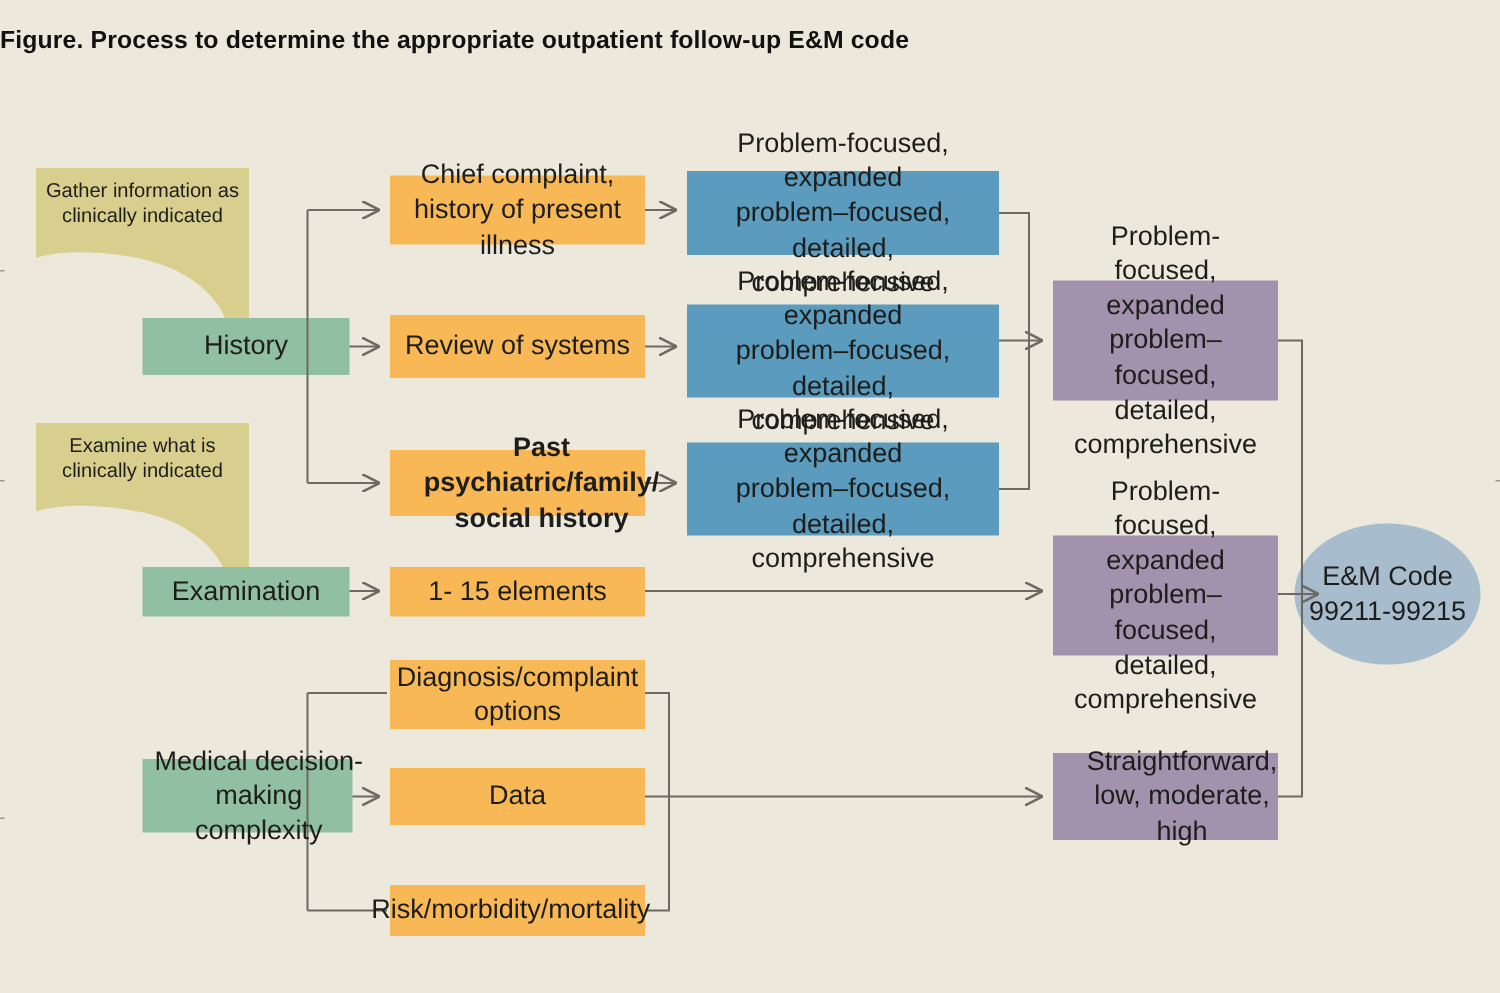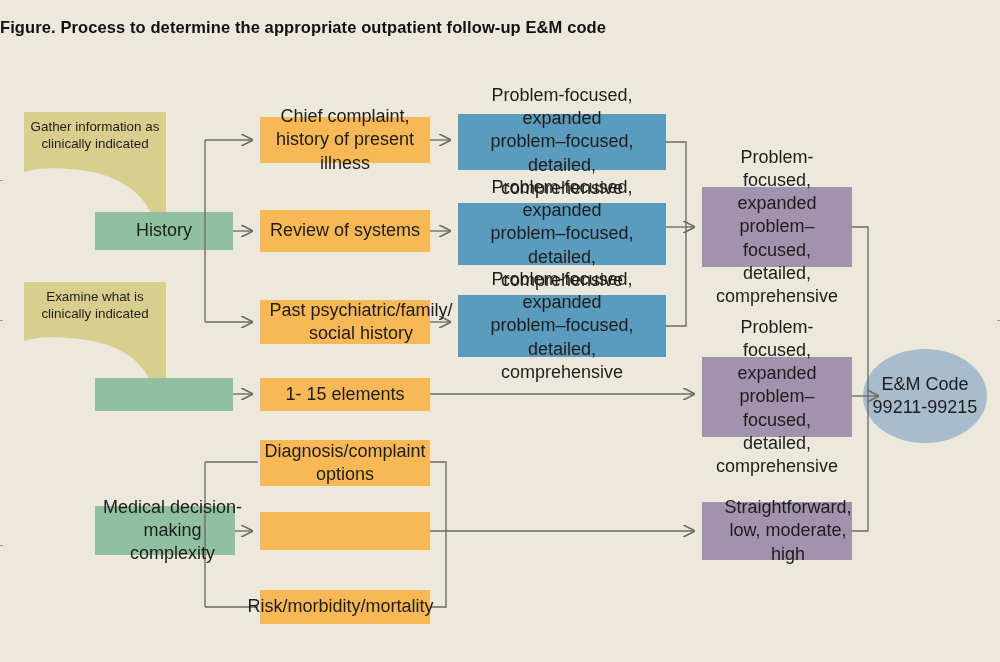--- a/index.html
+++ b/index.html
@@ -131,50 +131,56 @@
 
   <div class="callout-text" style="left:24px;top:288px;width:142px;">
     <span>Examine what</span>
     <span>is clinically</span>
     <span>indicated</span>
   </div>
 
   <div class="node" style="left:95px;top:212px;width:138px;height:38px;">
     <span>History</span>
   </div>
+  <div class="node" style="left:95px;top:378px;width:138px;height:33px;">
+    <span>Examination</span>
+  </div>
   <div class="node" style="left:95px;top:506px;width:155px;height:49px;">
     <div>
       <span>Medical decision-</span>
       <span>making complexity</span>
     </div>
   </div>
 
   <div class="node" style="left:260px;top:117px;width:170px;height:46px;">
     <div>
       <span>Chief complaint,</span>
       <span>history of present illness</span>
     </div>
   </div>
   <div class="node" style="left:260px;top:210px;width:170px;height:42px;">
     <span>Review of systems</span>
   </div>
-  <div class="node" style="left:260px;top:300px;width:202px;height:44px;">
+  <div class="node" style="left:260px;top:300px;width:202px;height:44px;font-weight:bold;">
     <div>
       <span>Past psychiatric/family/</span>
       <span>social history</span>
     </div>
   </div>
   <div class="node" style="left:260px;top:378px;width:170px;height:33px;">
     <span>1- 15 elements</span>
   </div>
   <div class="node" style="left:260px;top:440px;width:170px;height:46px;">
     <div>
       <span>Diagnosis/complaint</span>
       <span>options</span>
     </div>
+  </div>
+  <div class="node" style="left:260px;top:512px;width:170px;height:38px;">
+    <span>Data</span>
   </div>
   <div class="node" style="left:260px;top:590px;width:142px;height:34px;padding-left:25px;">
     <span>Risk/morbidity/mortality</span>
   </div>
 
   <div class="node" style="left:458px;top:114px;width:208px;height:56px;">
     <div>
       <span>Problem-focused, expanded</span>
       <span>problem–focused, detailed,</span>
       <span>comprehensive</span>

